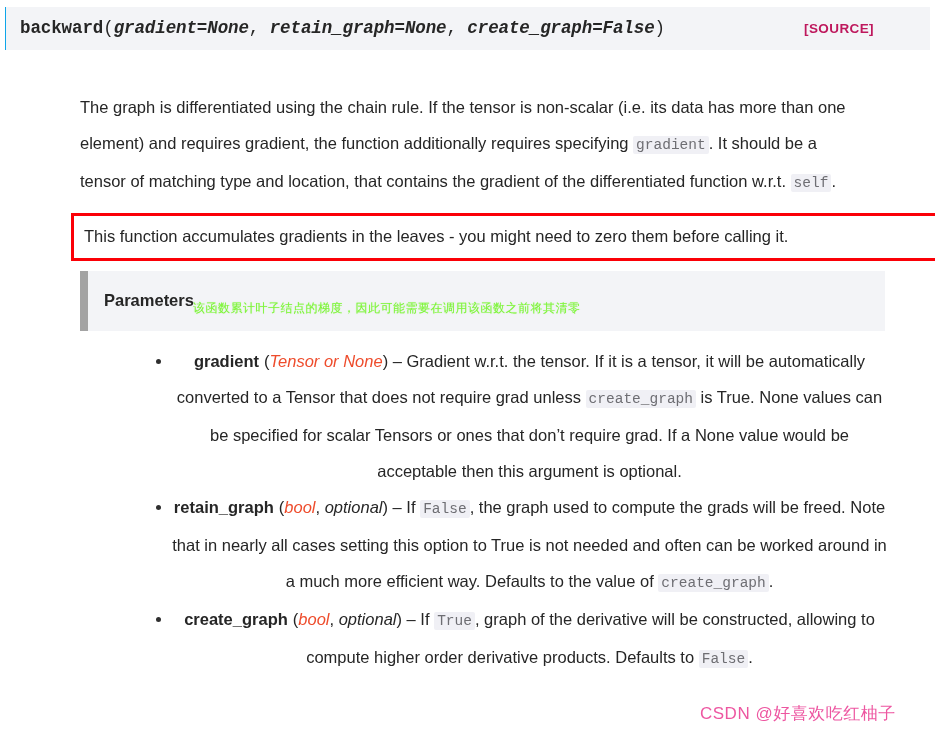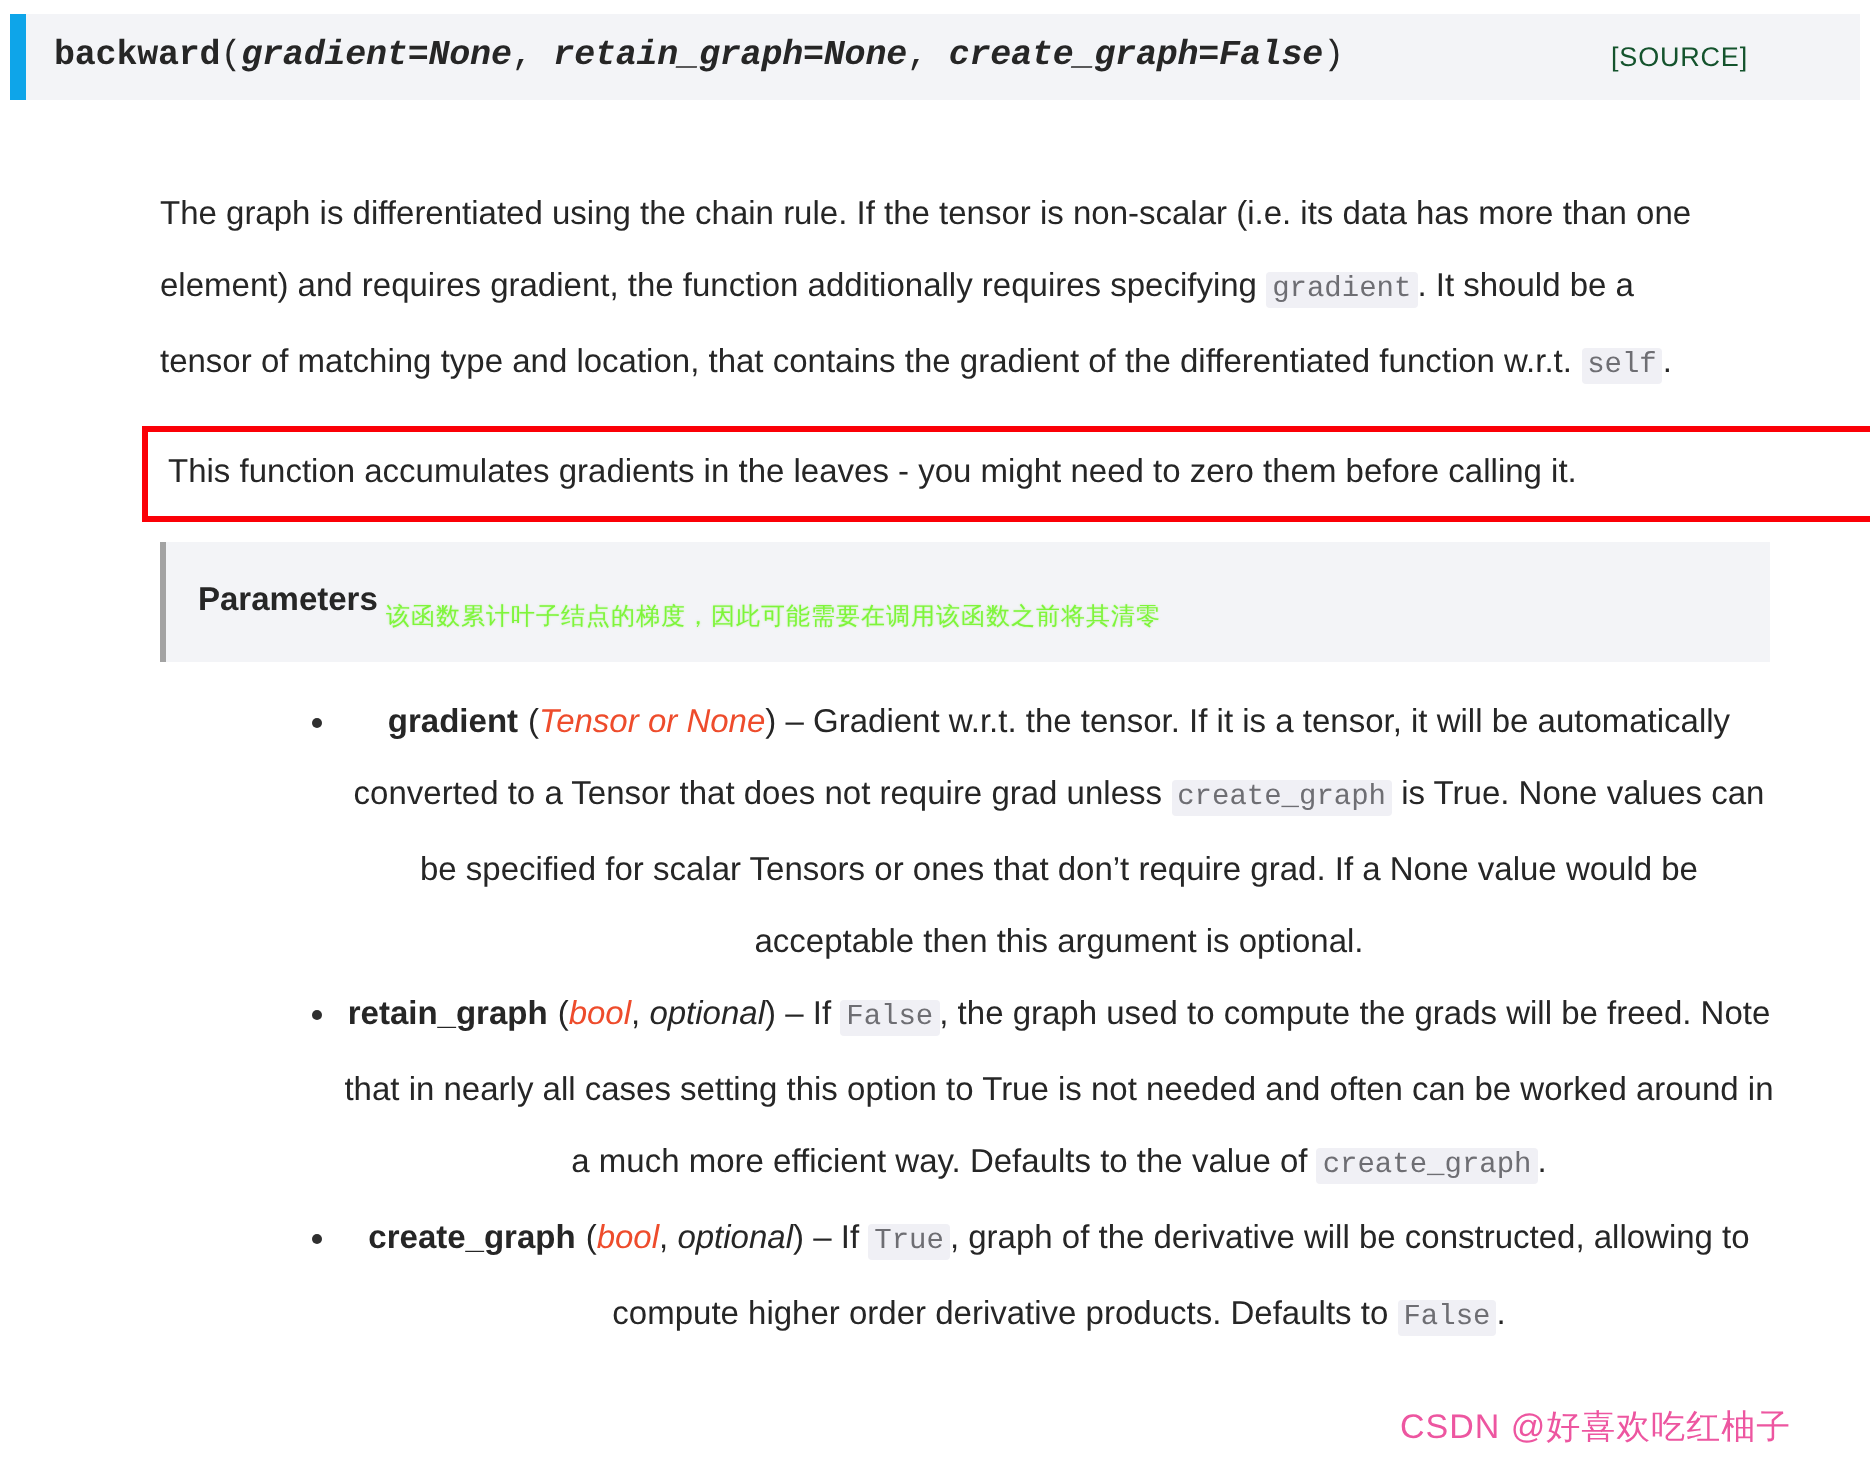--- a/index.html
+++ b/index.html
@@ -15,21 +15,21 @@
     overflow: hidden;
     position: relative;
   }
 
   
   .sig-wrap {
     margin: 7px 0 0 5px;
     width: 925px;
     box-sizing: border-box;
     background: #f3f4f7;
-    border-left: 8px solid #0ea5e9;
+    border-left: 1px solid #0ea5e9;
     padding: 11px 16px 12px 14px;
     display: flex;
     align-items: center;
     justify-content: space-between;
   }
   .sig {
     font-family: "Liberation Mono", monospace;
     font-size: 17.5px;
     color: #262626;
     letter-spacing: -0.1px;
@@ -37,25 +37,26 @@
   }
   .sig .nm { font-weight: 700; }
   .sig .param {
     font-style: italic;
     font-weight: 700;
   }
   .sig .punct { font-weight: 400; }
   .source-link {
     font-family: "Liberation Sans", sans-serif;
     font-size: 13.5px;
-    color: #14532d;
+    color: #be185d;
     letter-spacing: 0.4px;
     text-decoration: none;
     white-space: nowrap;
     padding-right: 40px;
+    font-weight: bold;
   }
 
   
   .content {
     padding: 0 0 0 80px;
     width: 855px;
     box-sizing: border-box;
   }
   p.para {
     font-size: 16.5px;
@@ -109,21 +110,21 @@
     z-index: 5;
     text-shadow: 0 0 1px rgba(126,245,58,0.5);
   }
 
   
   .params-box {
     margin: 0 0 0 80px;
     width: 805px;
     box-sizing: border-box;
     background: #f3f4f7;
-    border-left: 3px solid #a3a3a3;
+    border-left: 8px solid #a3a3a3;
     padding: 19px 16px 21px 16px;
   }
   .params-title {
     font-size: 16.5px;
     font-weight: 600;
     color: #262626;
     line-height: 20px;
   }
 
   

